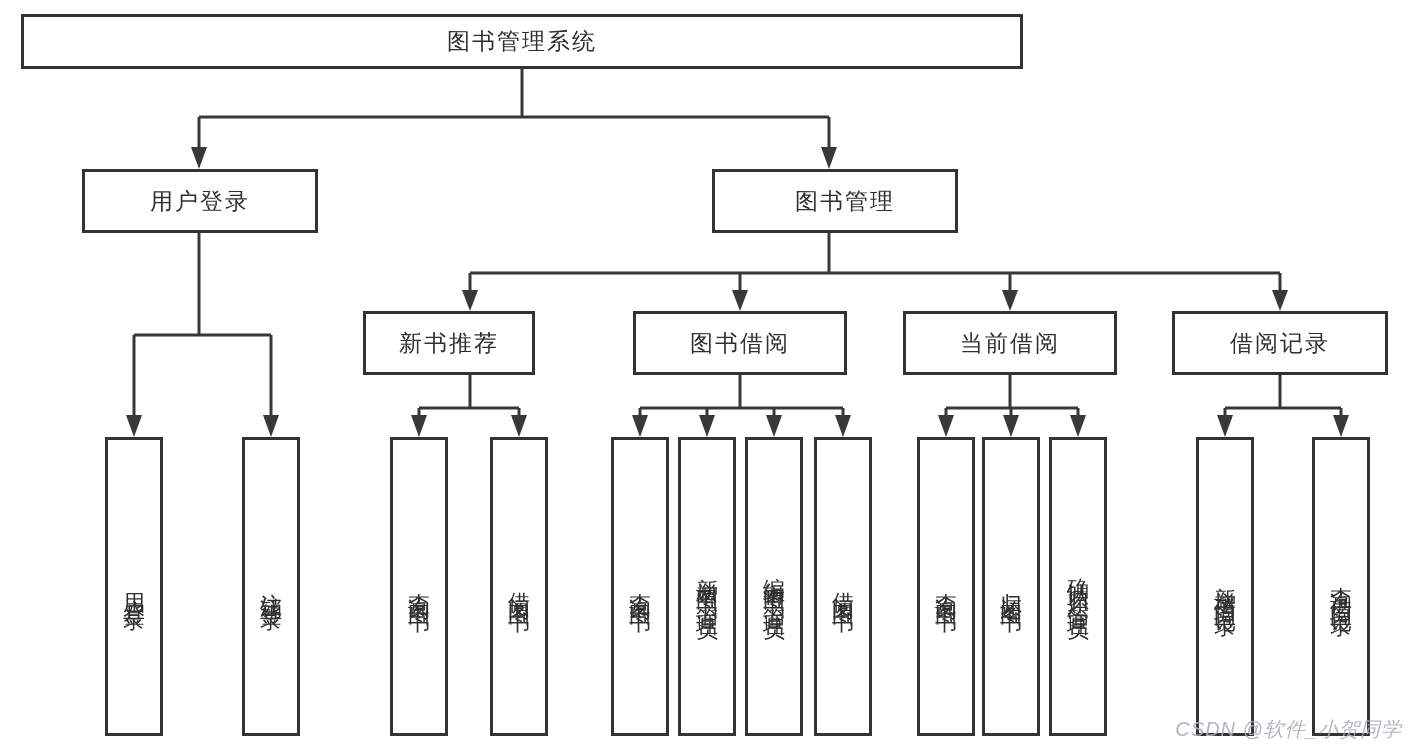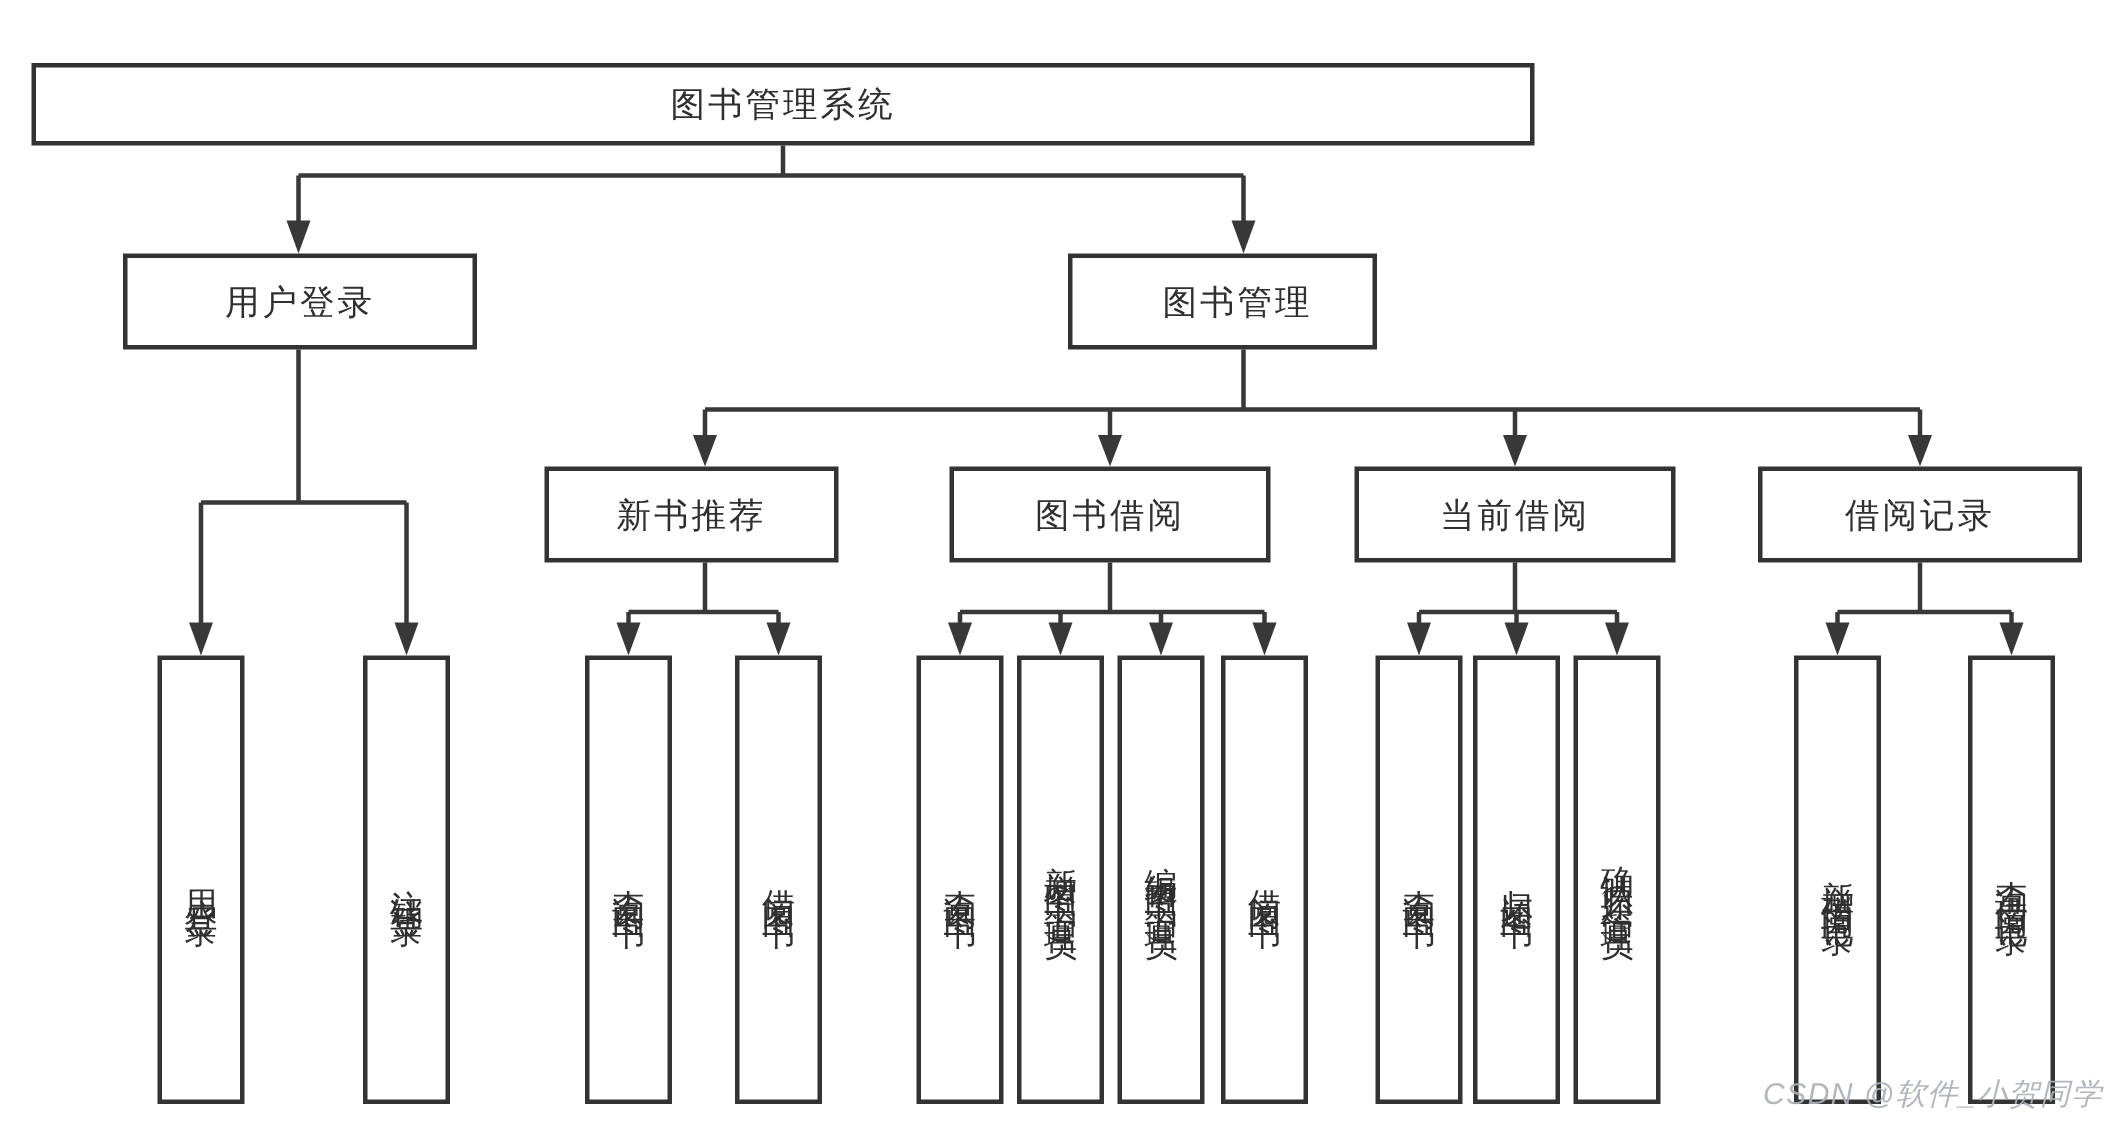--- a/index.html
+++ b/index.html
@@ -30,24 +30,24 @@
   }
   .watermark{
     position:absolute;z-index:3;
     right:3px;bottom:4px;
     font-size:20px;letter-spacing:1px;
     color:rgba(171,176,184,0.92);
     white-space:nowrap;
     font-style:italic;
   }
   
-  .b-root{left:21px;top:14px;width:1002px;height:55px;margin-top:28px;}
+  .b-root{left:21px;top:14px;width:1002px;height:55px;}
   .b-login{left:82px;top:169px;width:236px;}
-  .b-mgmt{left:712px;top:169px;width:206px;padding-left:20px;}
-  .b-newbook{left:363px;top:311px;width:196px;}
+  .b-mgmt{left:712px;top:169px;width:246px;padding-left:20px;}
+  .b-newbook{left:363px;top:311px;width:172px;}
   .b-borrow{left:633px;top:311px;width:214px;}
   .b-current{left:903px;top:311px;width:214px;}
   .b-records{left:1172px;top:311px;width:216px;}
   .v{top:437px;}
   .v1a{left:105px;} .v1b{left:242px;}
   .v2a{left:390px;} .v2b{left:490px;}
   .v3a{left:611px;} .v3b{left:678px;} .v3c{left:745px;} .v3d{left:814px;}
   .v4a{left:917px;} .v4b{left:982px;} .v4c{left:1049px;}
   .v5a{left:1196px;} .v5b{left:1312px;}
 </style>

